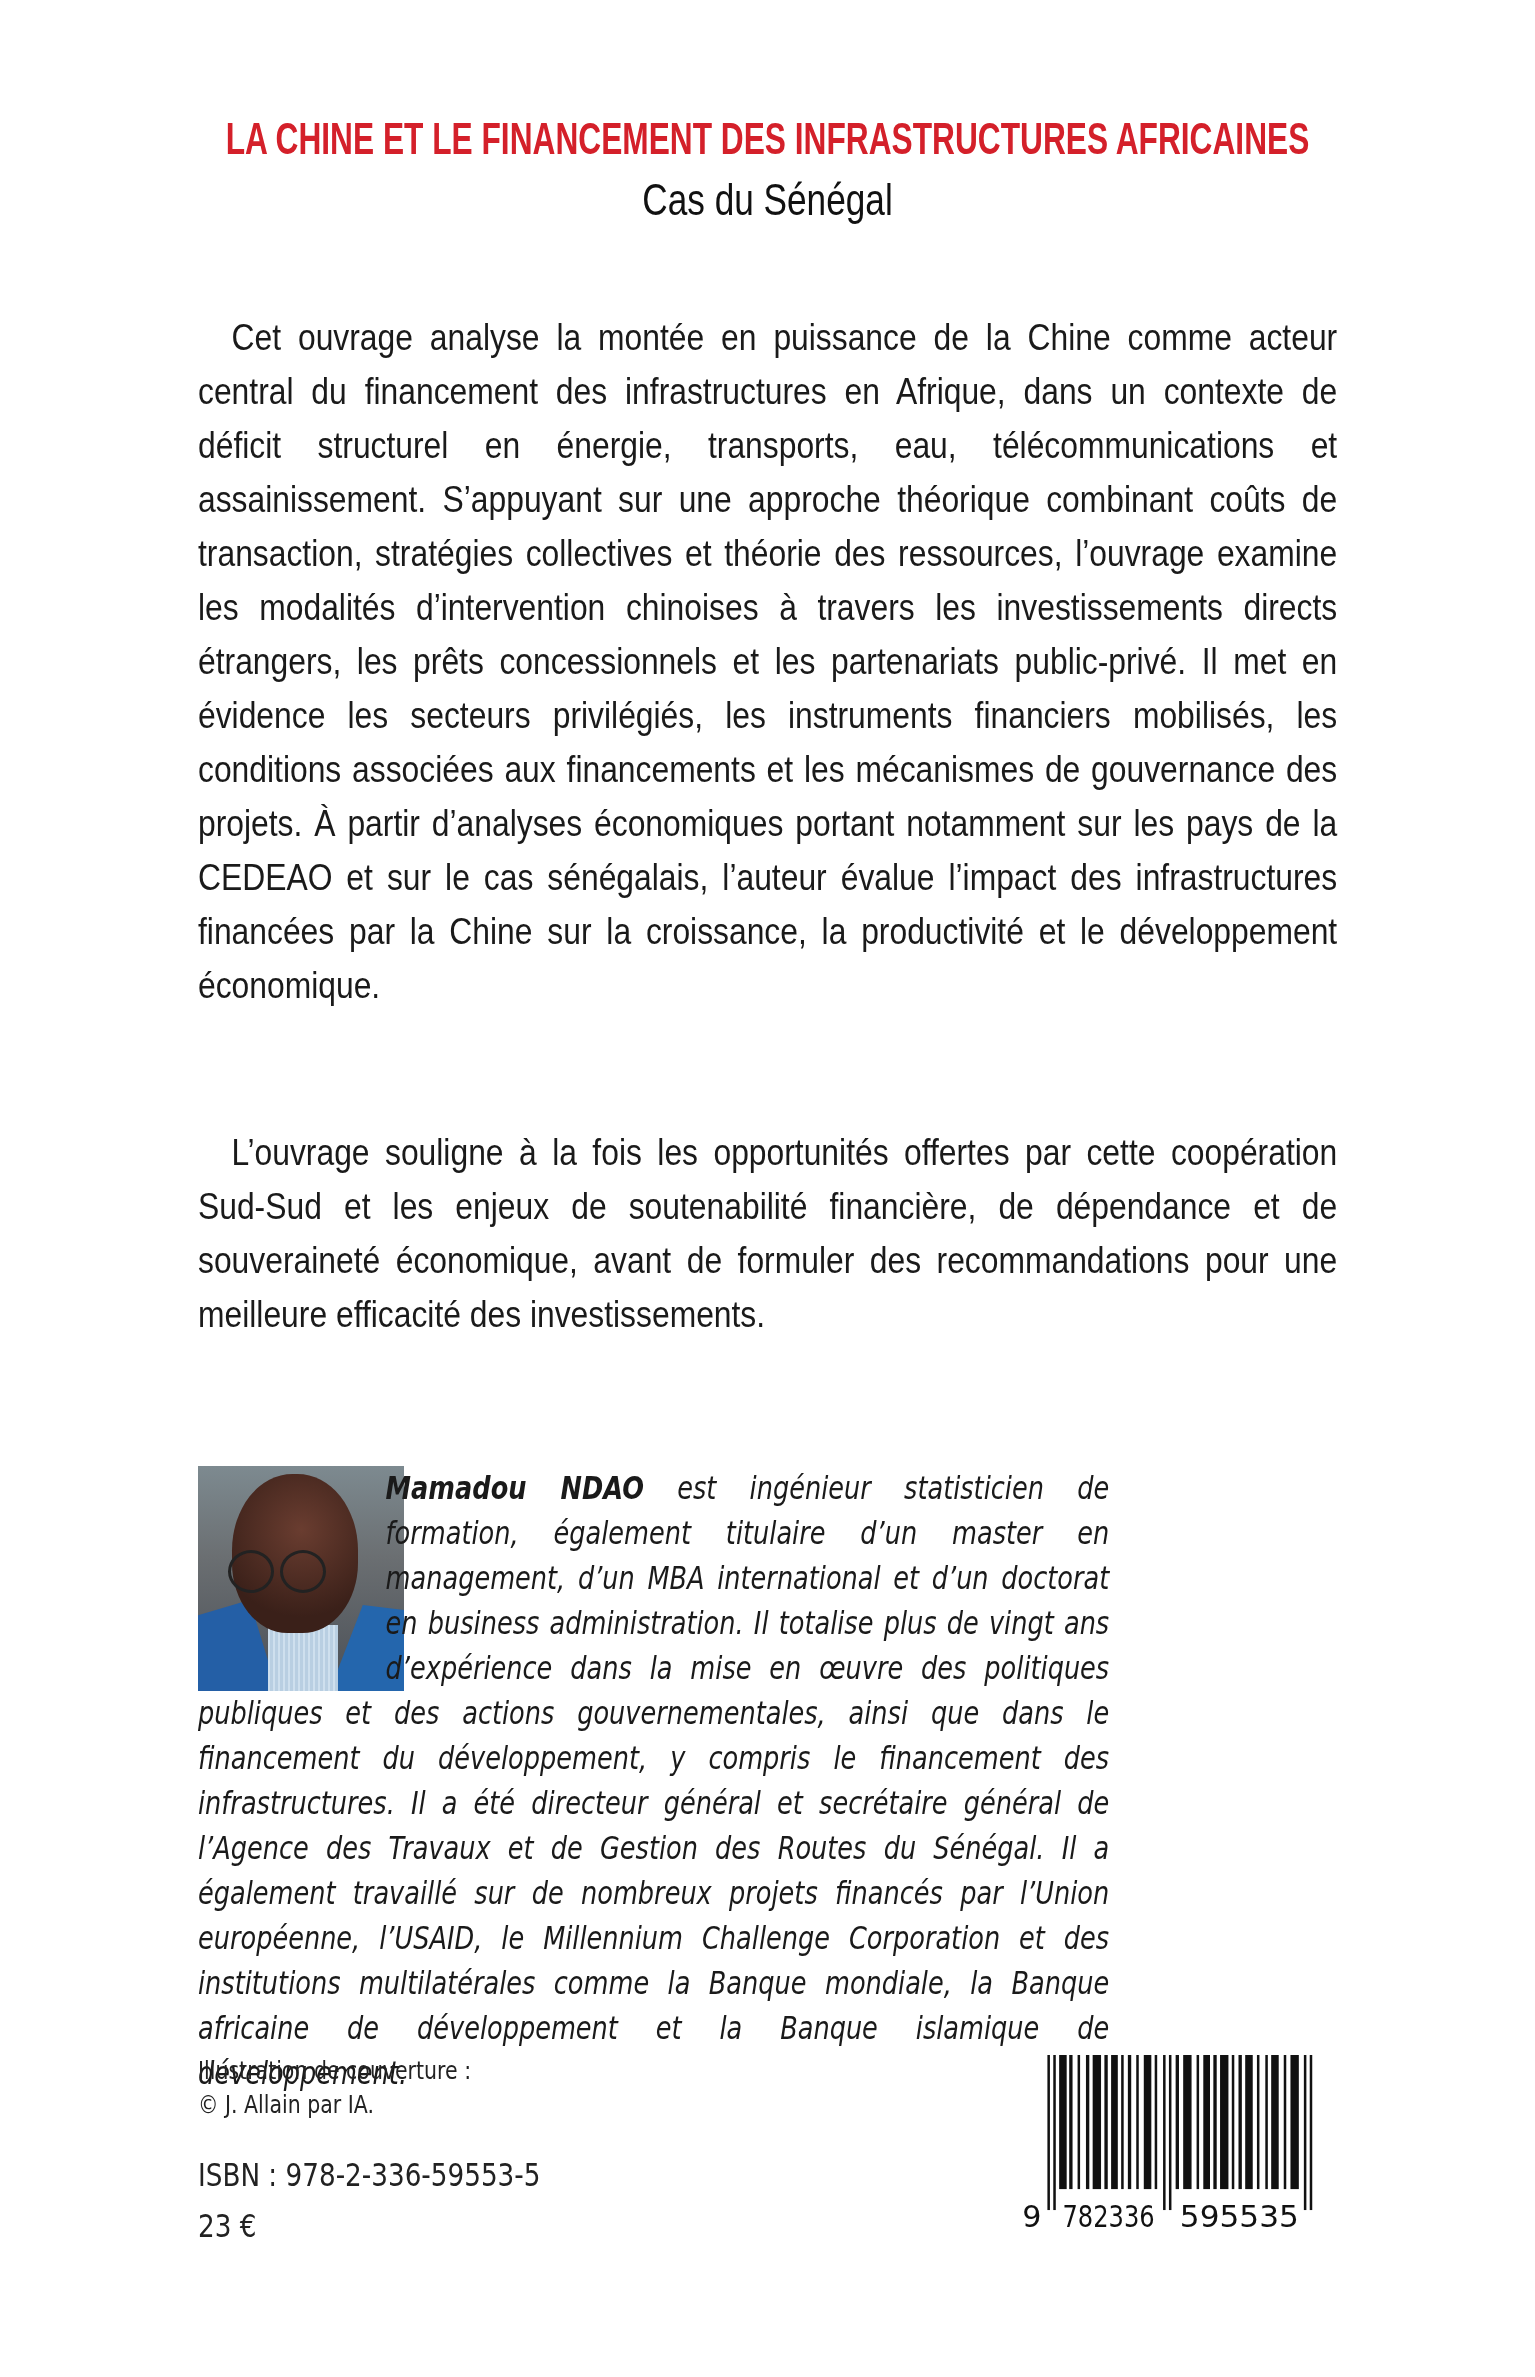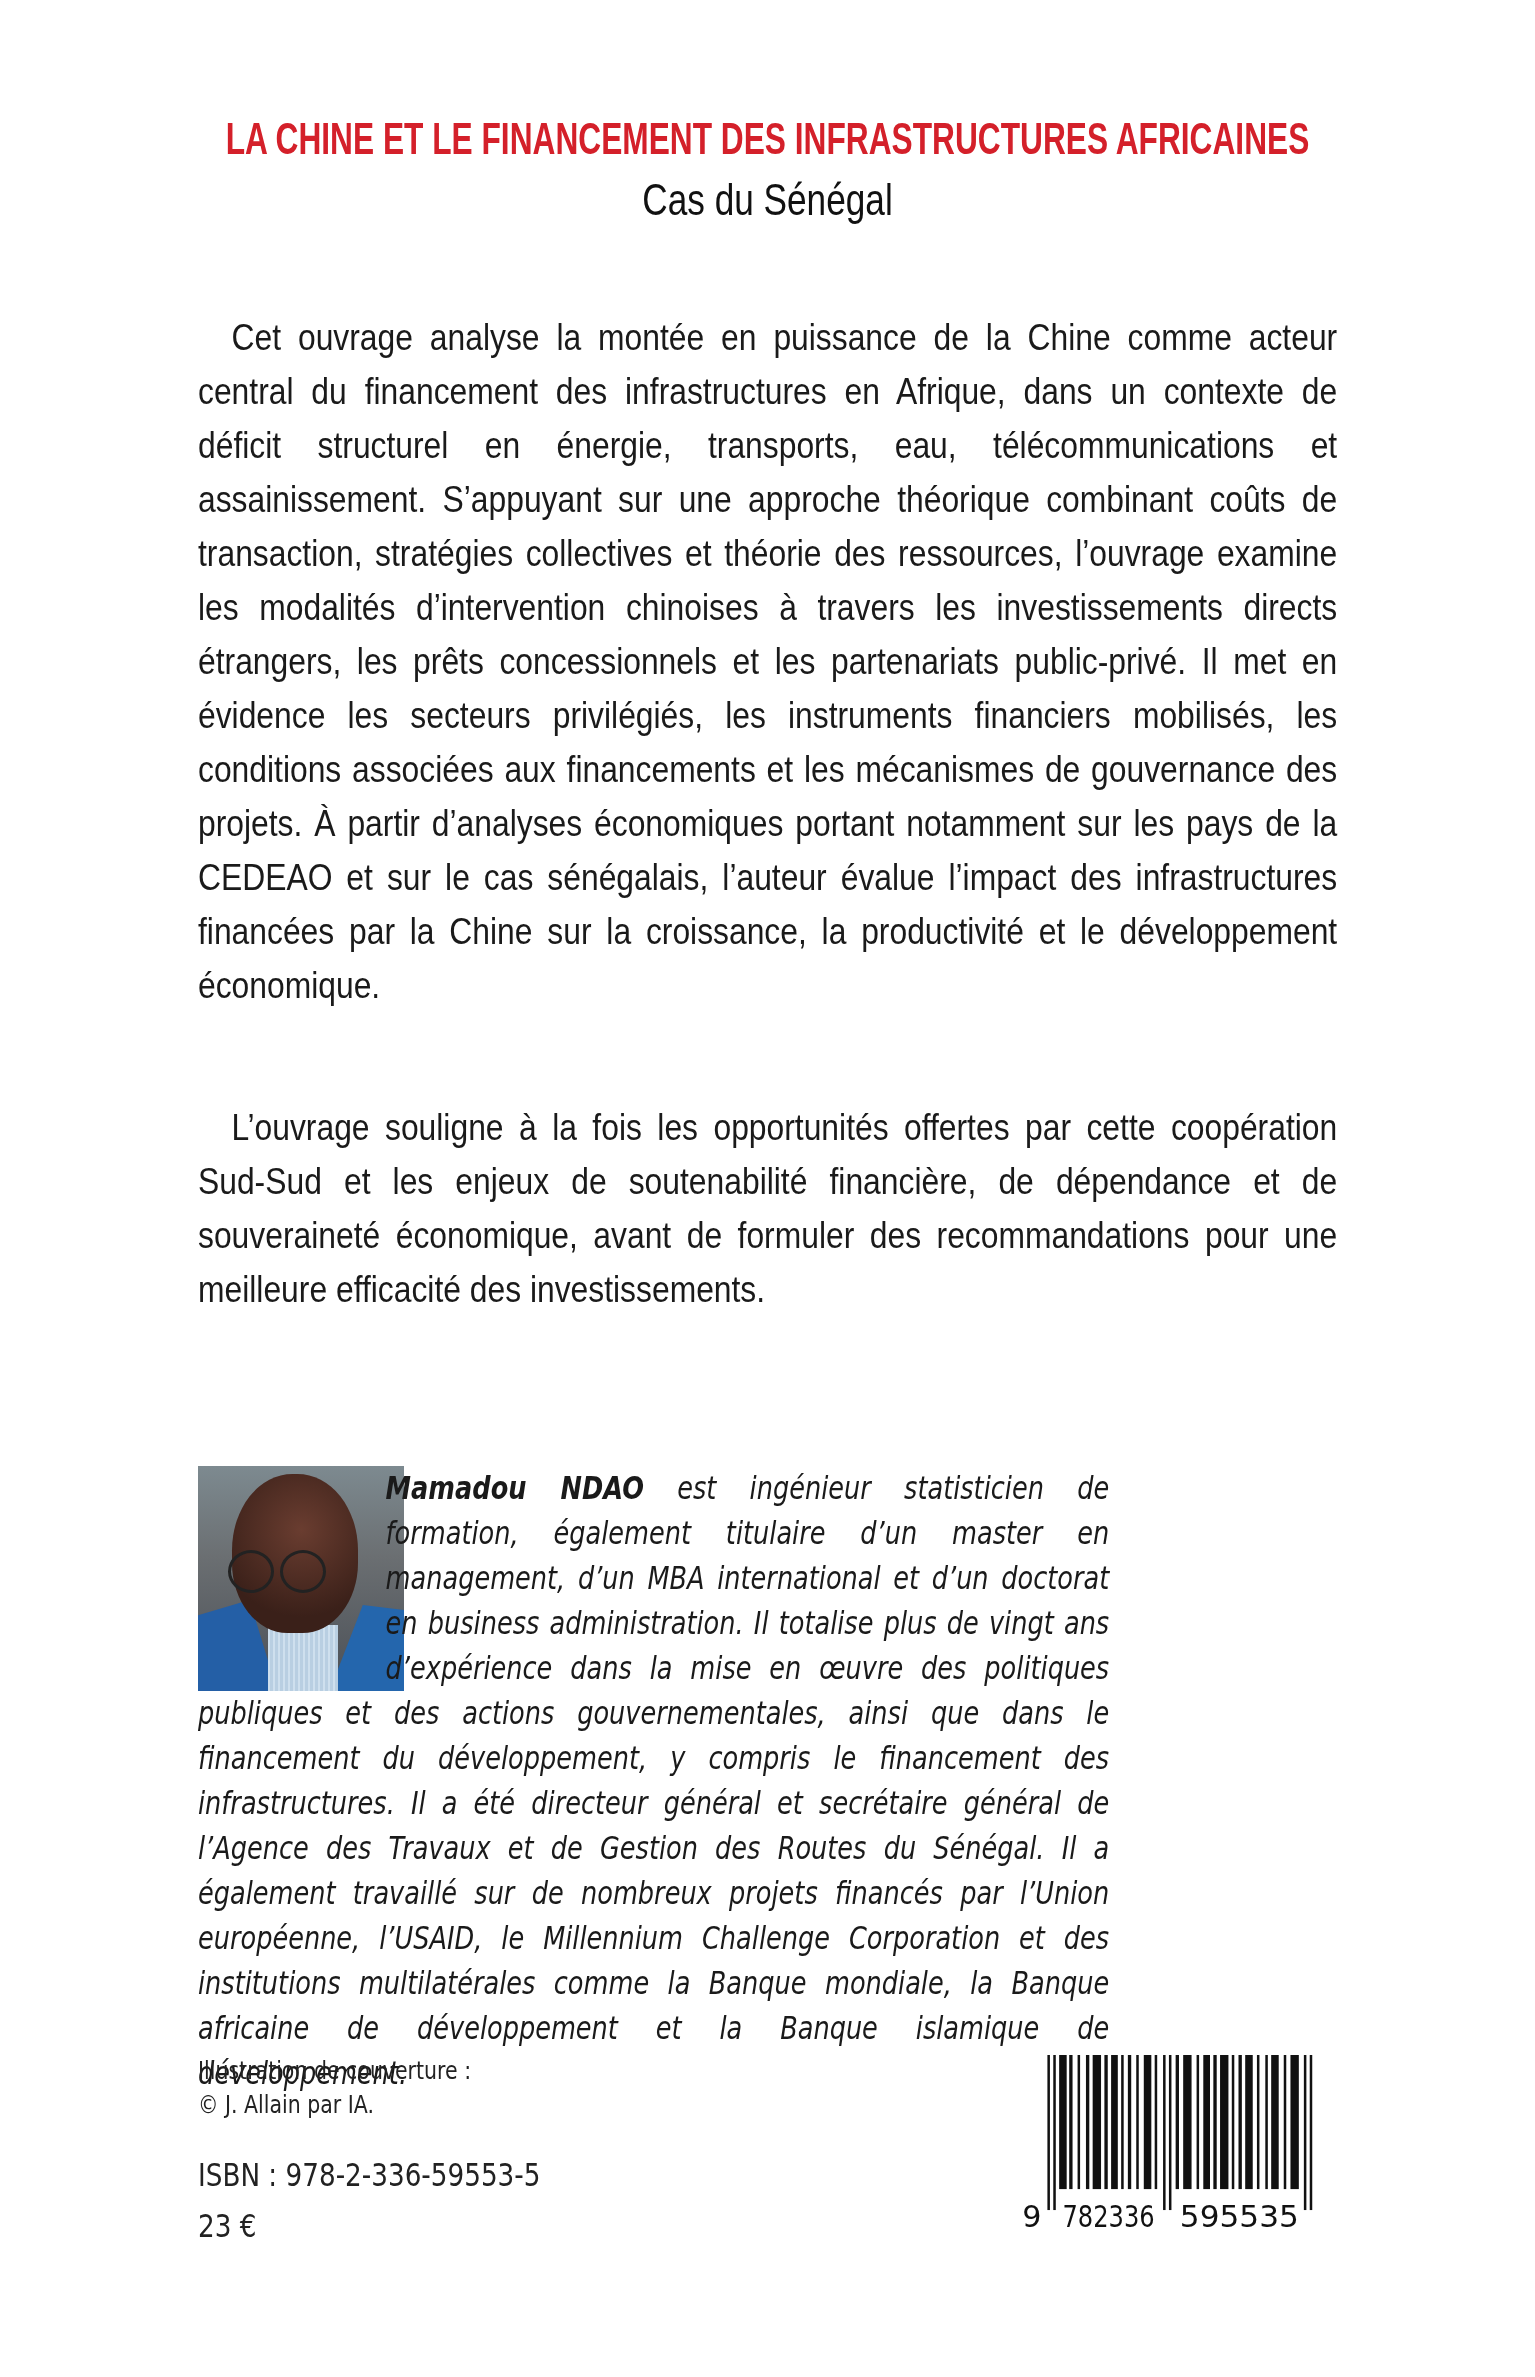--- a/index.html
+++ b/index.html
@@ -17,21 +17,21 @@
       white-space: nowrap;
     }
     .body {
       position: absolute; left: 198px; width: 1139px;
       font-family: Liberation Sans, sans-serif;
       font-size: 37px; line-height: 54px; text-align: justify; color: #1a1a1a;
     }
     .body p { margin: 0; text-indent: 39px; }
     .body .inner { transform: scaleX(0.86); transform-origin: left top; width: 116.3%; }
     #para1 { top: 311px; }
-    #para2 { top: 1101px; }
+    #para2 { top: 1126px; }
     .author {
       position: absolute; left: 198px; top: 1466px; width: 1139px;
       font-family: "DejaVu Sans", sans-serif; font-style: italic;
       font-size: 32px; line-height: 45px; text-align: justify; color: #1a1a1a;
     }
     .author .inner { transform: scaleX(0.80); transform-origin: left top; width: 125%; }
     .photo {
       float: left; width: 206px; height: 225px; margin: 0 28.5px 0 0;
       position: relative; overflow: hidden;
       background: linear-gradient(180deg, #7d8a90 0%, #6b6f72 40%, #4a4f56 100%);

